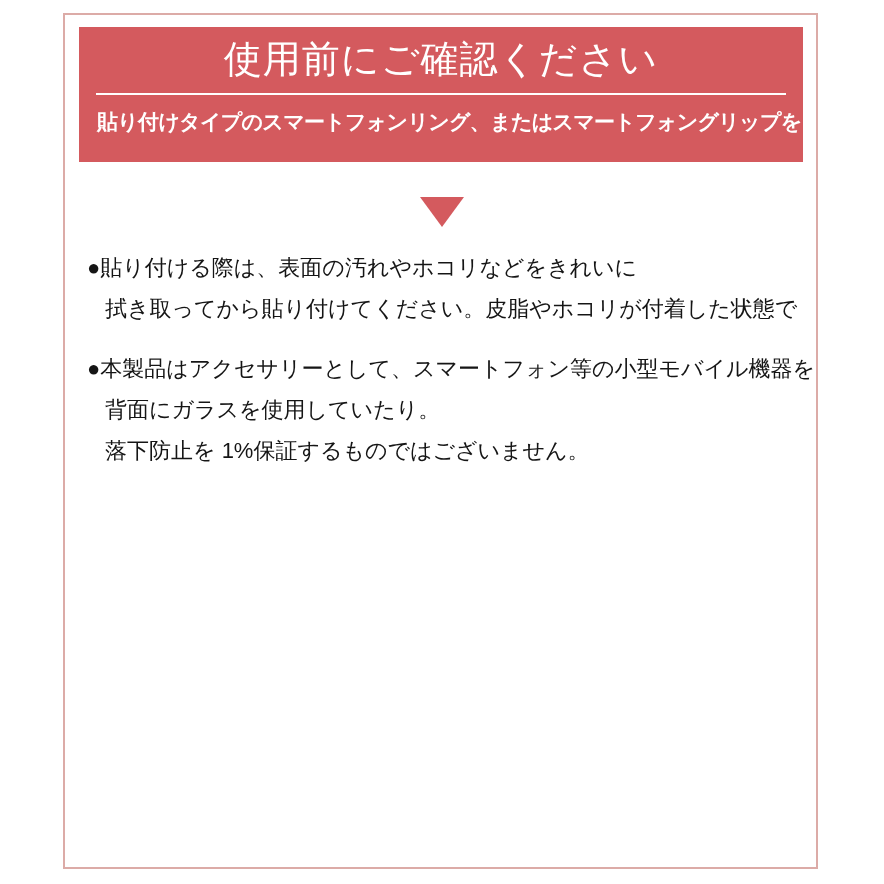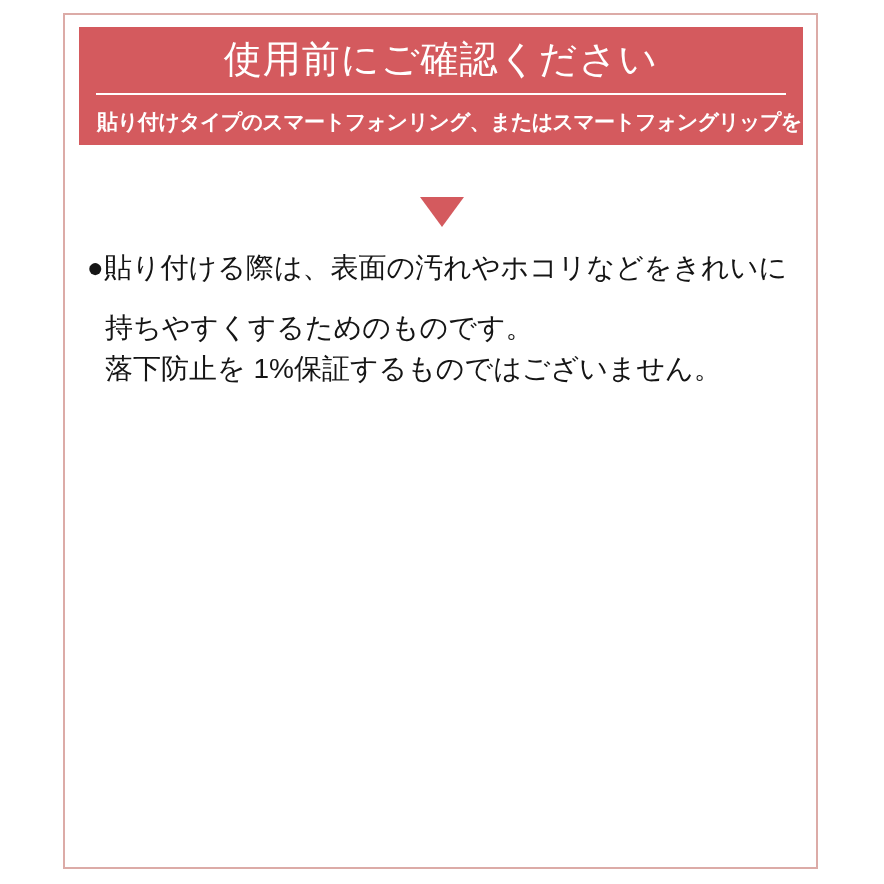--- a/index.html
+++ b/index.html
@@ -22,21 +22,21 @@
     width: 755px;
     height: 856px;
     box-sizing: border-box;
     border: 2px solid #dcaba7;
   }
   .banner {
     position: absolute;
     left: 79px;
     top: 27px;
     width: 724px;
-    height: 118px;
+    height: 135px;
     box-sizing: border-box;
     background: #d45a5e;
     color: #ffffff;
   }
   .banner-title {
     margin: 0;
     padding-top: 8px;
     font-size: 38px;
     font-weight: 400;
     line-height: 48px;
@@ -70,21 +70,21 @@
     border-left: 22px solid transparent;
     border-right: 22px solid transparent;
     border-top: 30px solid #d45a5e;
   }
   .notices {
     position: absolute;
     left: 87px;
     top: 247px;
     width: 716px;
     color: #151515;
-    font-size: 28px;
+    font-size: 22px;
     line-height: 41px;
   }
   .notice-item {
     margin-bottom: 7px;
     padding-left: 18px;
   }
   .notice-item:last-child {
     margin-top: 19px;
   }
   .line {
@@ -111,27 +111,29 @@
       <span class="sub-line">貼り付けタイプのスマートフォンリング、またはスマートフォングリップを</span>
     </p>
   </section>
 
   <div class="arrow"></div>
 
   <main class="notices">
 
     <div class="notice-item">
       <div class="line first"><span class="bullet">●</span><span>貼り付ける際は、表面の汚れやホコリなどをきれいに</span></div>
+      <div class="line">拭き取ってから貼り付けてください。皮脂やホコリが付着した状態で</div>
     </div>
 
 
 
     <div class="notice-item">
     </div>
 
     <div class="notice-item">
-      <div class="line">持ちやすくするためのものです。</div>
+      <div class="line first"><span class="bullet">●</span><span>本製品はアクセサリーとして、スマートフォン等の小型モバイル機器を</span></div>
+      <div class="line">背面にガラスを使用していたり。</div>
       <div class="line">落下防止を 1%保証するものではございません。</div>
     </div>
 
   </main>
 
 </div>
 
 </body></html>

